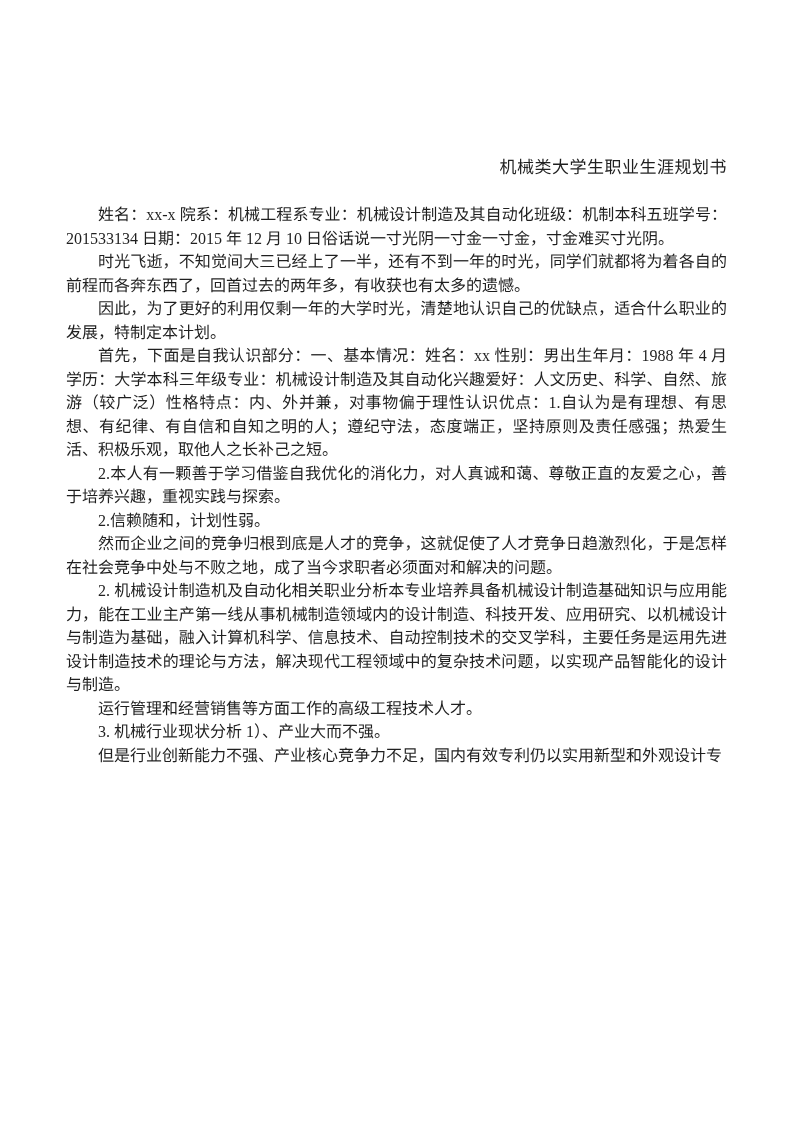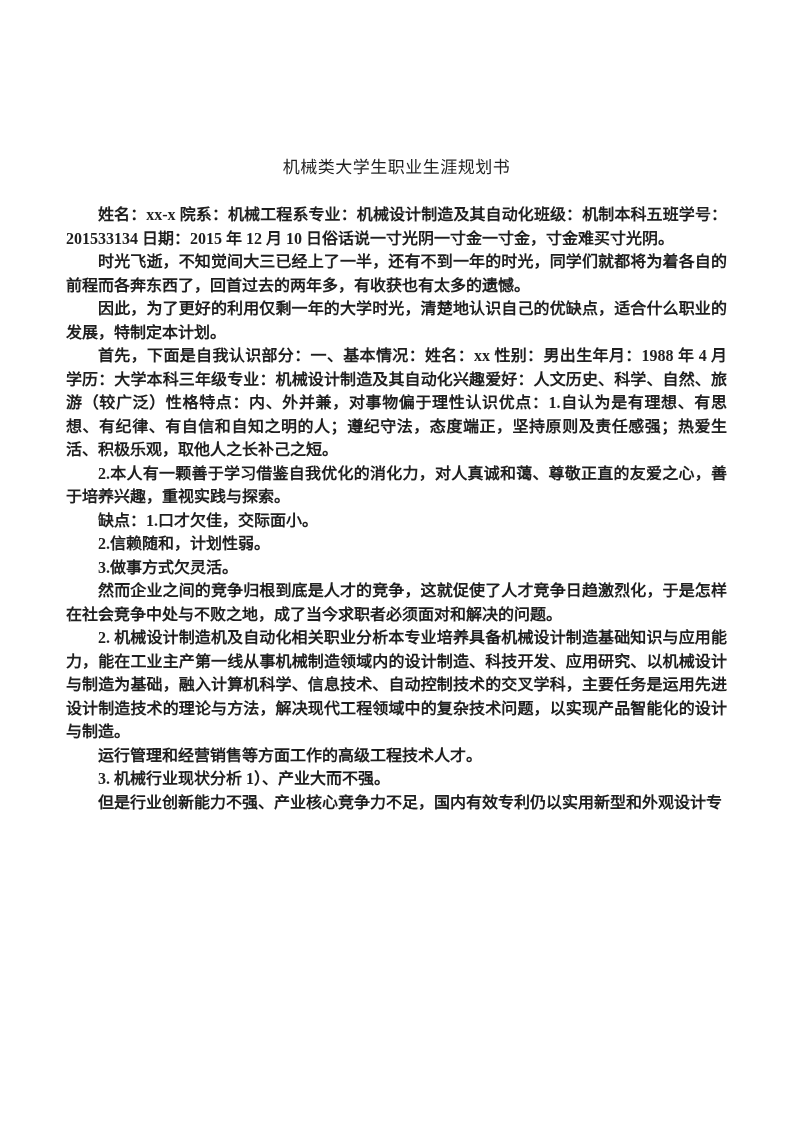--- a/index.html
+++ b/index.html
@@ -19,47 +19,44 @@
     width: 793px;
     height: 1122px;
     background: #ffffff;
     padding: 156px 66px 0 66px;
   }
   .doc-title {
     margin: 0 0 23px 0;
     font-size: 17px;
     font-weight: normal;
     line-height: 24px;
-    text-align: center;
+    text-align: right;
     letter-spacing: 0.5px;
   }
   .doc-body p {
     margin: 0;
     font-size: 16px;
     line-height: 23.5px;
     text-align: justify;
     text-justify: inter-ideograph;
     text-indent: 2em;
     word-break: break-all;
-    font-weight: bold;
   }
 </style>
 </head>
 <body>
 
 <div class="page">
   <h1 class="doc-title">机械类大学生职业生涯规划书</h1>
   <div class="doc-body">
     <p>姓名：xx-x 院系：机械工程系专业：机械设计制造及其自动化班级：机制本科五班学号：201533134 日期：2015 年 12 月 10 日俗话说一寸光阴一寸金一寸金，寸金难买寸光阴。</p>
     <p>时光飞逝，不知觉间大三已经上了一半，还有不到一年的时光，同学们就都将为着各自的前程而各奔东西了，回首过去的两年多，有收获也有太多的遗憾。</p>
     <p>因此，为了更好的利用仅剩一年的大学时光，清楚地认识自己的优缺点，适合什么职业的发展，特制定本计划。</p>
     <p>首先，下面是自我认识部分：一、基本情况：姓名：xx 性别：男出生年月：1988 年 4 月学历：大学本科三年级专业：机械设计制造及其自动化兴趣爱好：人文历史、科学、自然、旅游（较广泛）性格特点：内、外并兼，对事物偏于理性认识优点：1.自认为是有理想、有思想、有纪律、有自信和自知之明的人；遵纪守法，态度端正，坚持原则及责任感强；热爱生活、积极乐观，取他人之长补己之短。</p>
     <p>2.本人有一颗善于学习借鉴自我优化的消化力，对人真诚和蔼、尊敬正直的友爱之心，善于培养兴趣，重视实践与探索。</p>
-    <p>缺点：1.口才欠佳，交际面小。</p>
     <p>2.信赖随和，计划性弱。</p>
-    <p>3.做事方式欠灵活。</p>
     <p>然而企业之间的竞争归根到底是人才的竞争，这就促使了人才竞争日趋激烈化，于是怎样在社会竞争中处与不败之地，成了当今求职者必须面对和解决的问题。</p>
     <p>2.  机械设计制造机及自动化相关职业分析本专业培养具备机械设计制造基础知识与应用能力，能在工业主产第一线从事机械制造领域内的设计制造、科技开发、应用研究、以机械设计与制造为基础，融入计算机科学、信息技术、自动控制技术的交叉学科，主要任务是运用先进设计制造技术的理论与方法，解决现代工程领域中的复杂技术问题，以实现产品智能化的设计与制造。</p>
     <p>运行管理和经营销售等方面工作的高级工程技术人才。</p>
     <p>3.  机械行业现状分析 1）、产业大而不强。</p>
     <p>但是行业创新能力不强、产业核心竞争力不足，国内有效专利仍以实用新型和外观设计专</p>
   </div>
 </div>
 
 </body></html>

